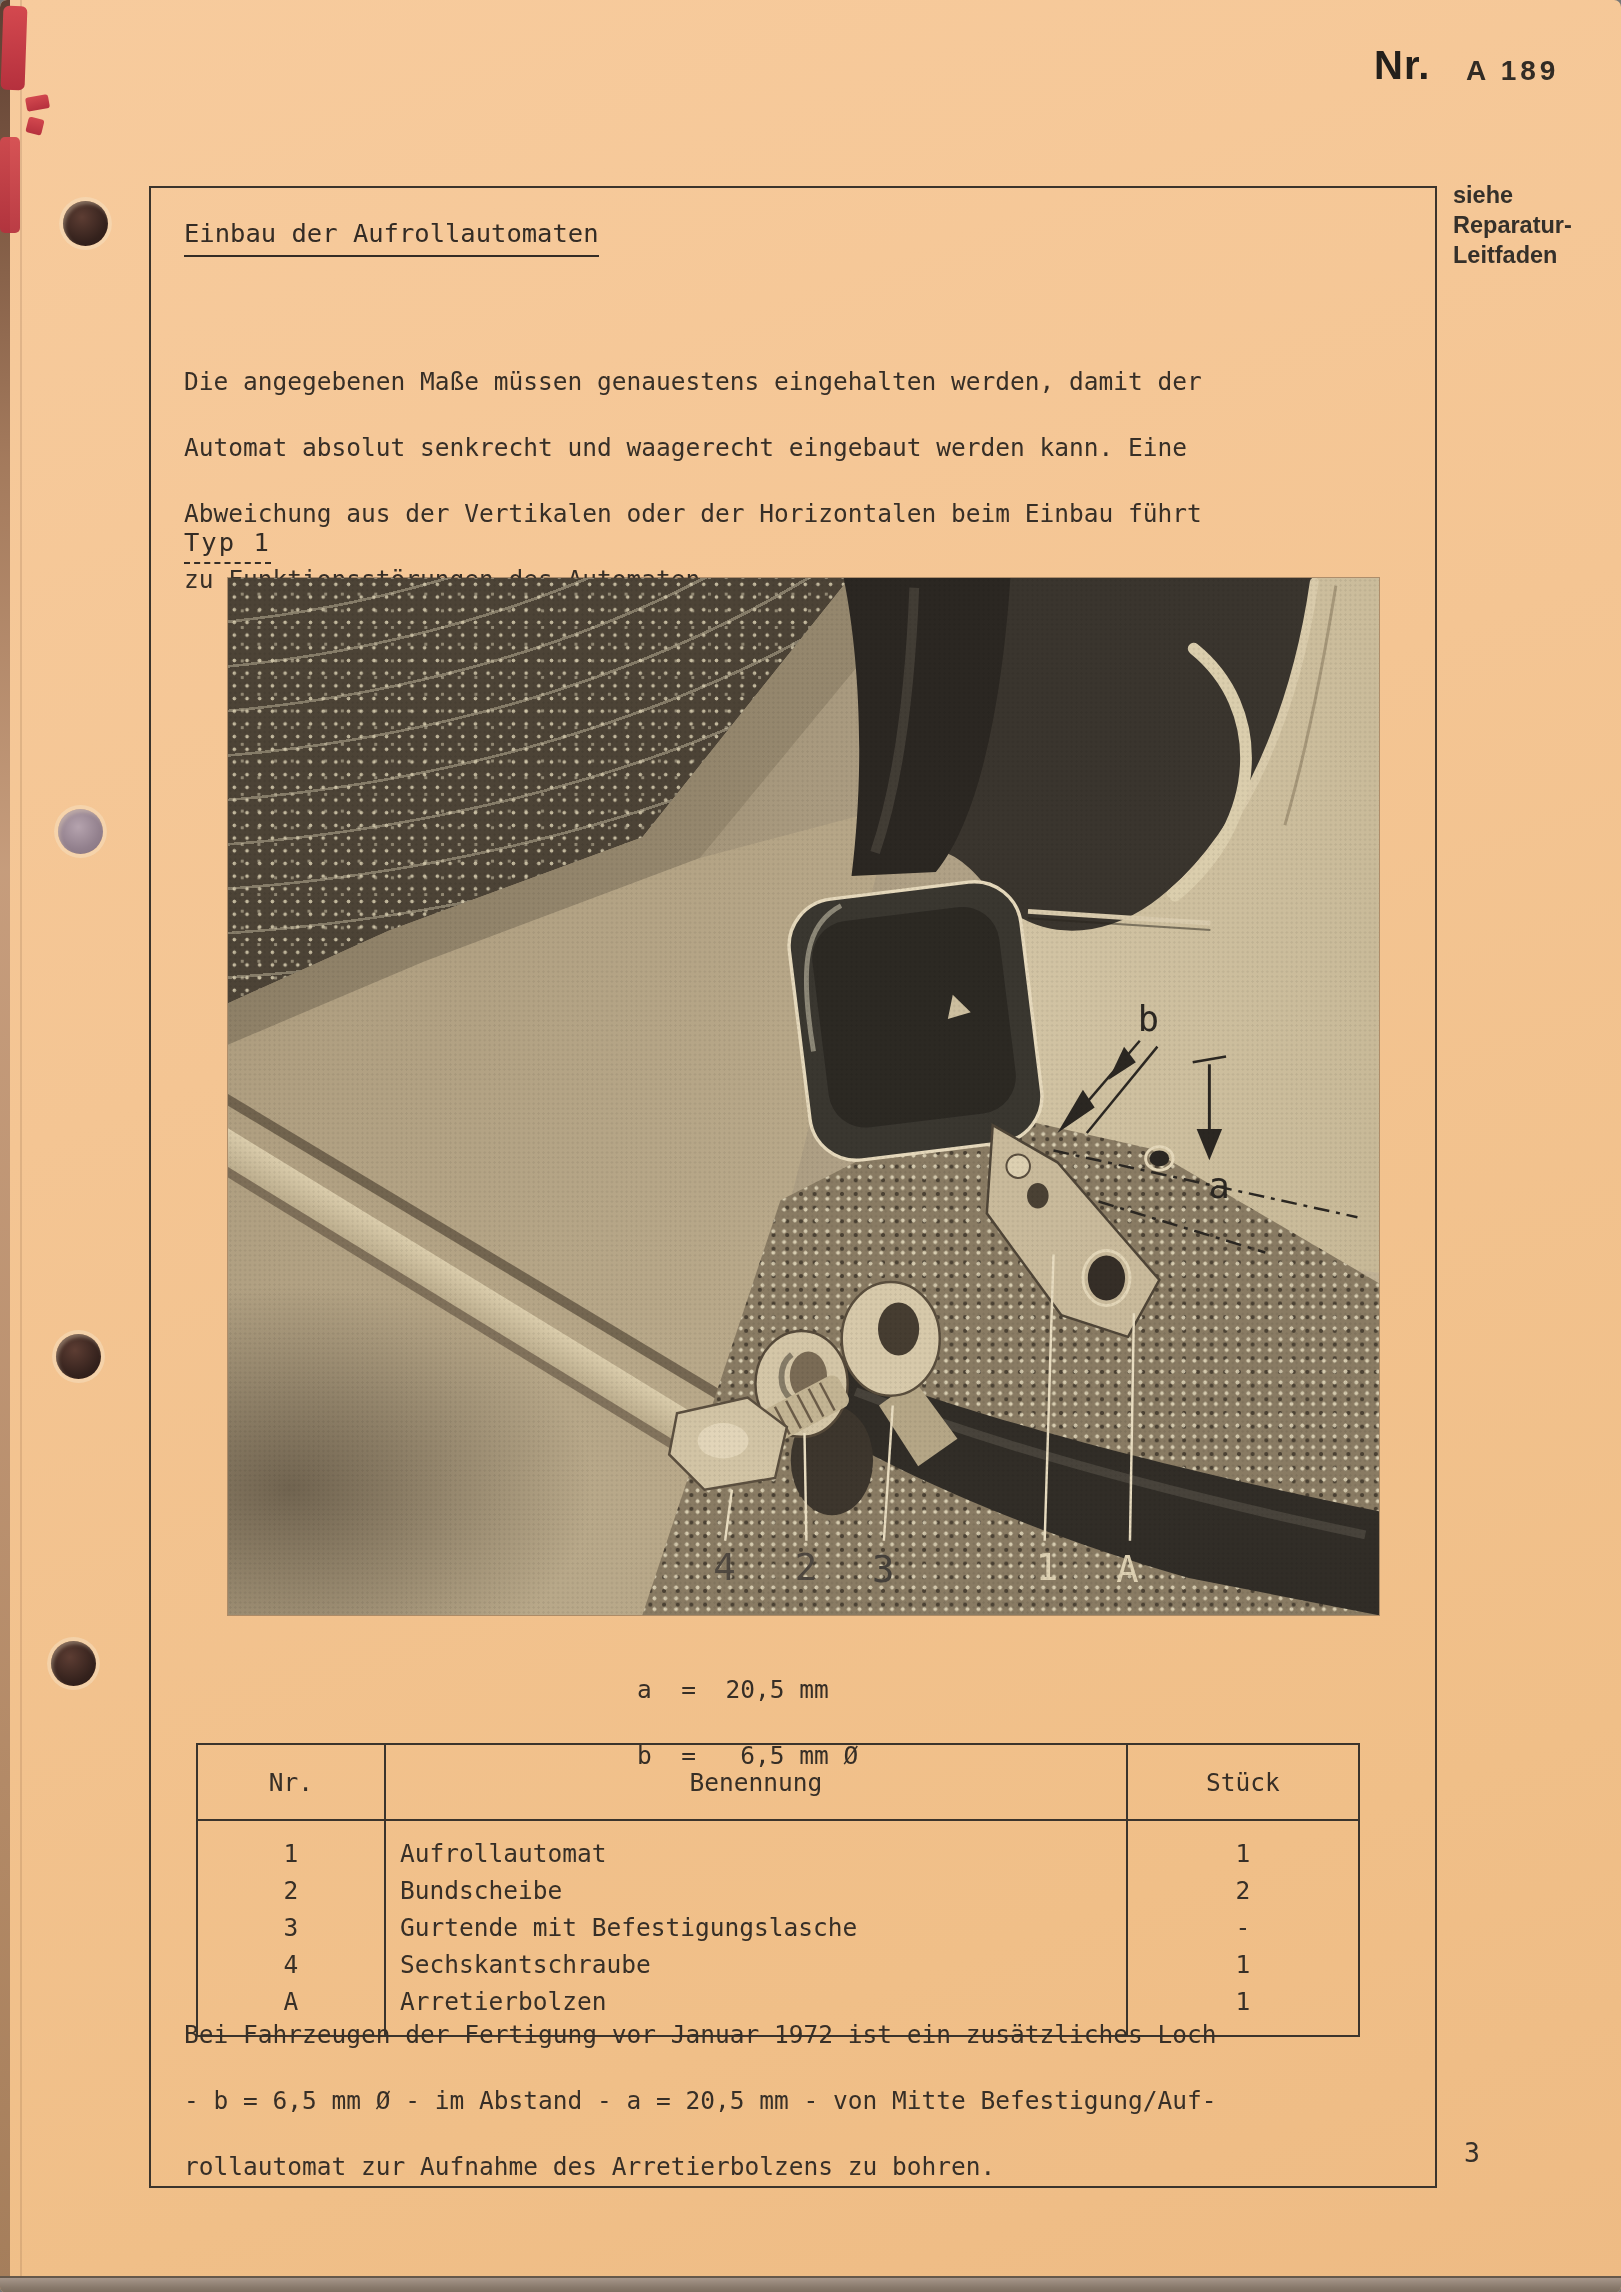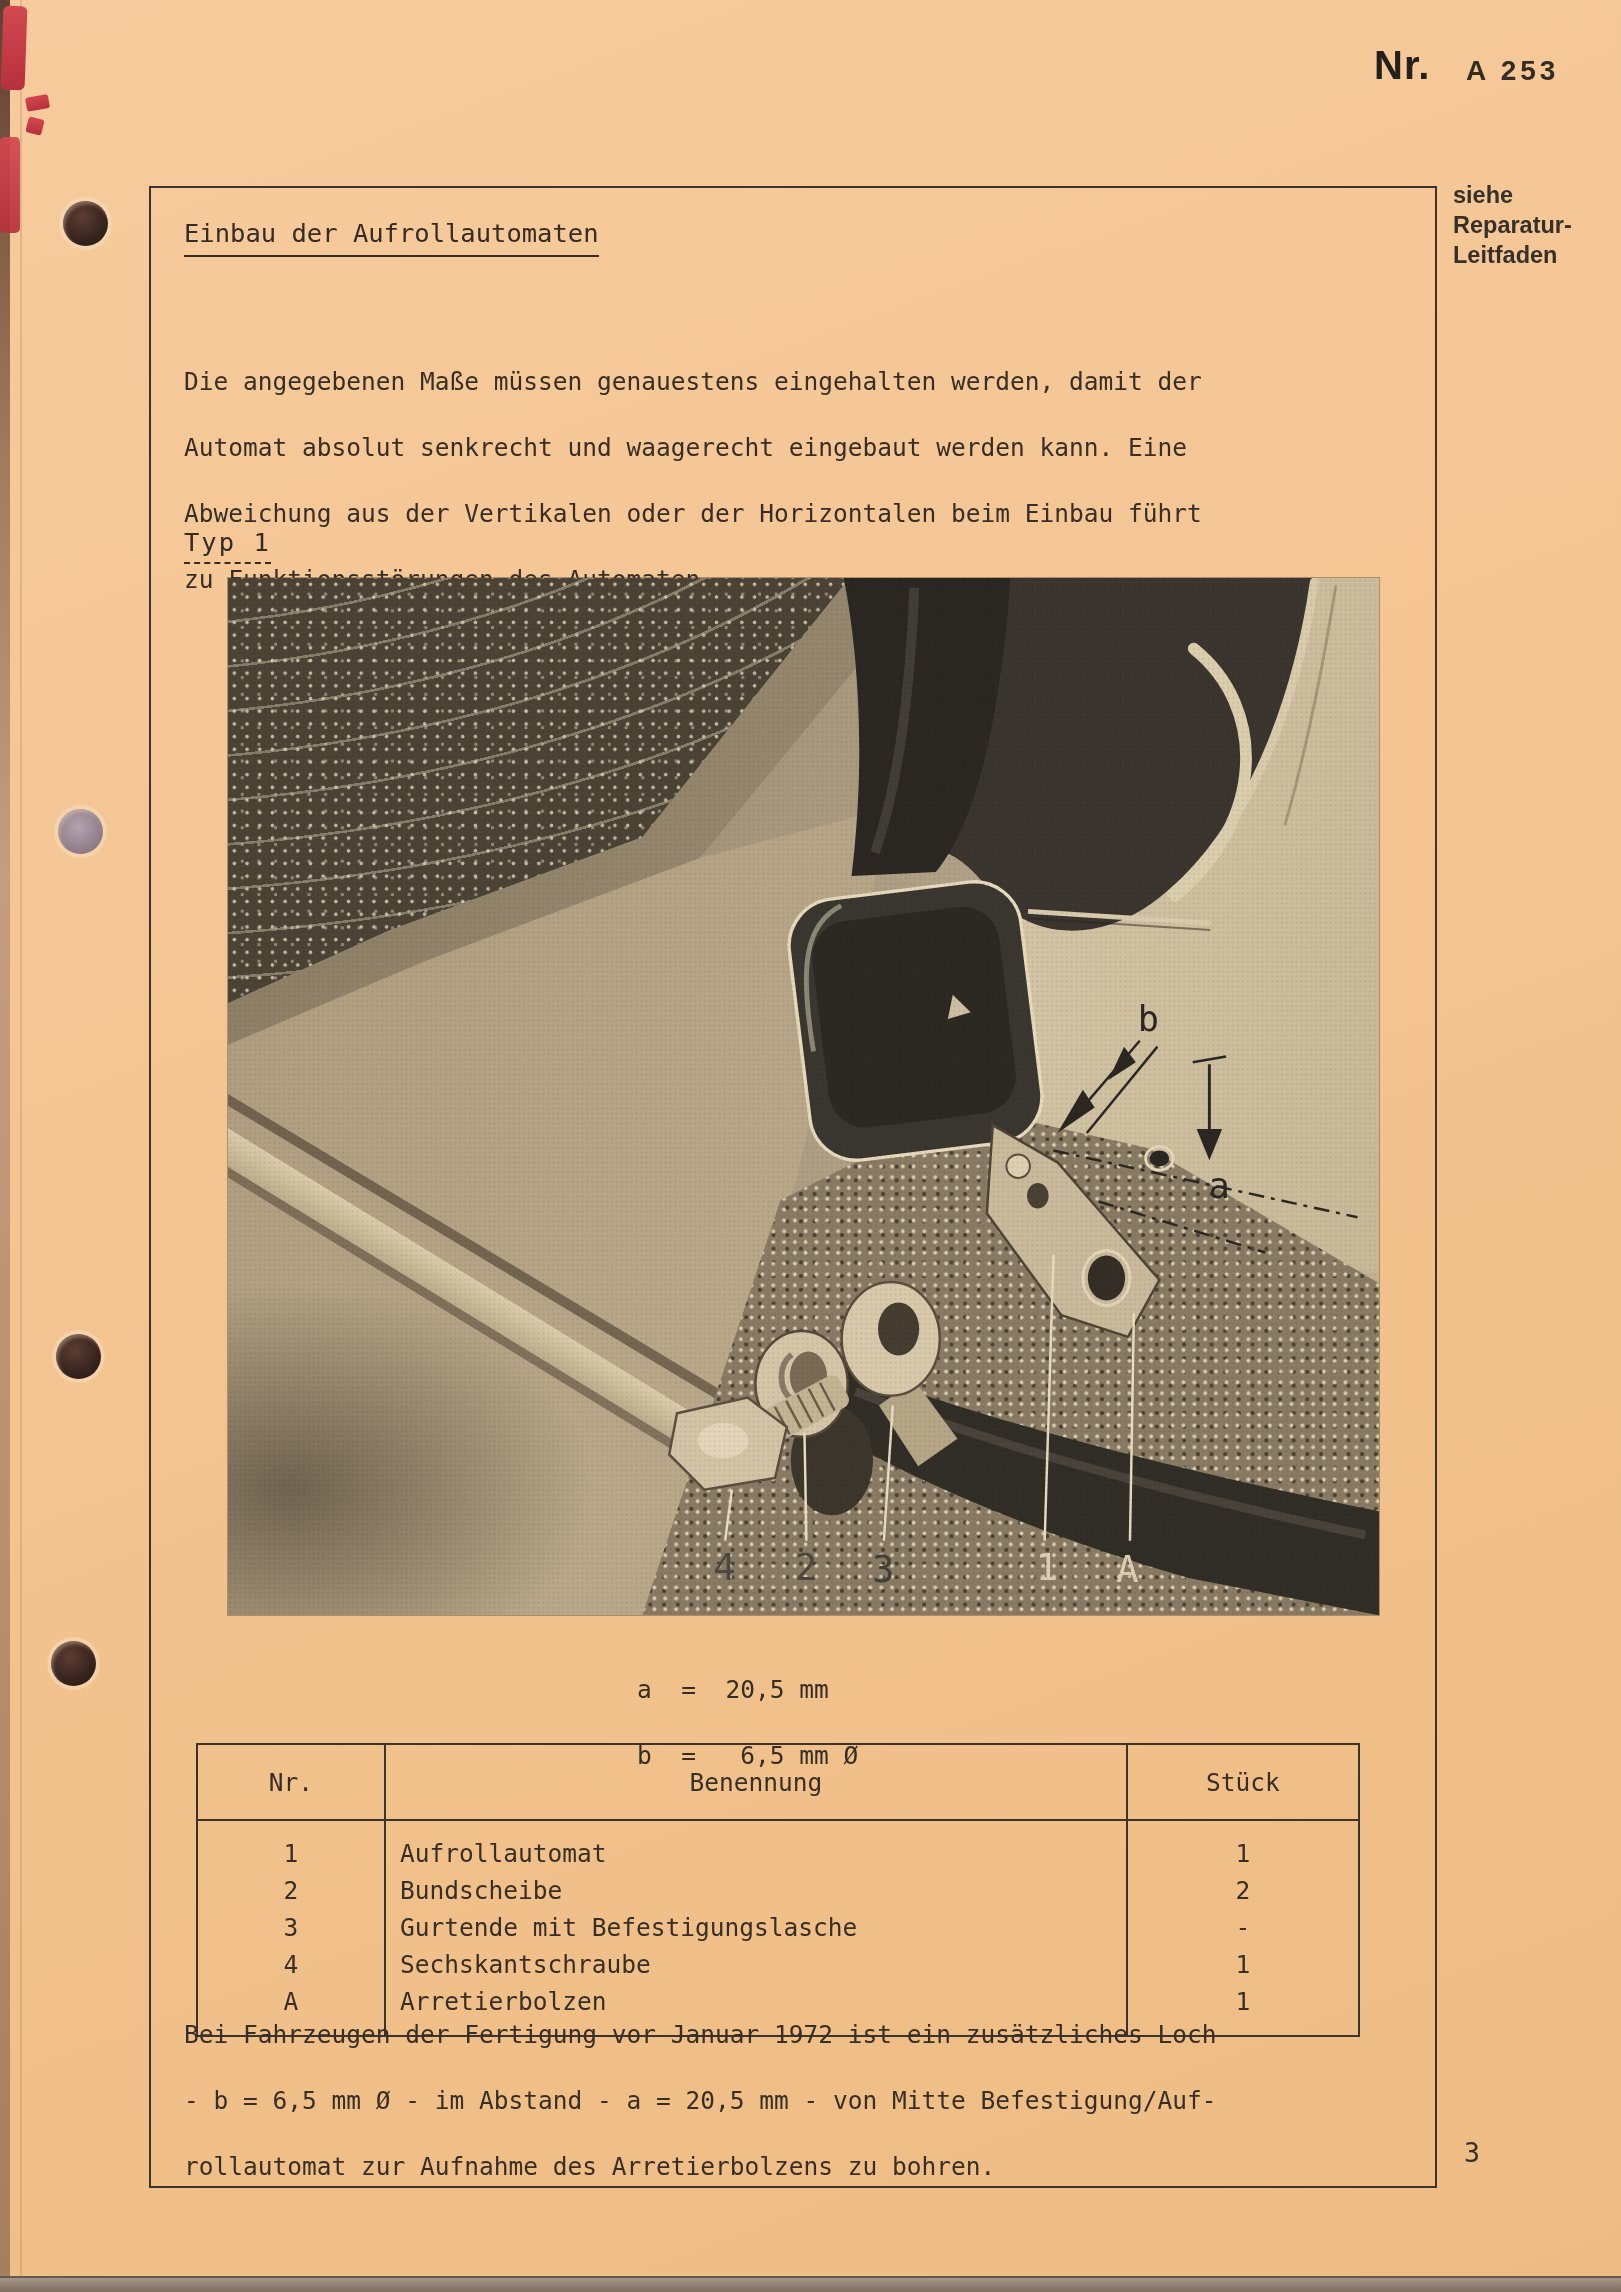--- a/index.html
+++ b/index.html
@@ -1,19 +1,19 @@
 <!DOCTYPE html>
 <html><head>
 <meta charset="utf-8">
 <style>
   html,body{margin:0;padding:0;background:#777;}
   .page{
     position:relative; width:1621px; height:2293px; overflow:hidden;
     background:linear-gradient(160deg,#f7cb9d 0%,#f4c593 40%,#f0bf88 80%,#eebb84 100%);
-    font-family:"DejaVu Sans Mono", monospace; color:#38302a;
+    font-family:"DejaVu Sans Mono", monospace; color:#38302a;border-radius:7px;
   }
   
   .edge-left{position:absolute;left:0;top:0;width:9.8px;height:100%;
     background:linear-gradient(180deg,#50332a 0%,#74503c 9%,#9c7357 20%,#c2997a 38%,#b78e6e 62%,#a9815f 85%,#9e7857 100%);
     opacity:.92;}
   .crease{position:absolute;left:19.6px;top:0;width:2px;height:100%;background:rgba(112,76,48,.16);}
   .edge-bottom{position:absolute;left:0;top:2276px;width:100%;height:16.7px;
     background:linear-gradient(180deg,#a6968a 0%,#867769 60%,#756659 100%);
     border-top:2px solid rgba(70,56,44,.35);}
   .redmark{position:absolute;background:linear-gradient(175deg,#d4494f,#b5303d);}
@@ -112,21 +112,21 @@
   <div class="redmark rm2"></div>
   <div class="redmark rm3"></div>
   <div class="redmark rm4"></div>
   <div class="hole hole-dark h1"></div>
   <div class="hole hole-pink h2"></div>
   <div class="hole hole-dark h3"></div>
   <div class="hole hole-dark h4"></div>
   <div class="edge-bottom"></div>
 
   <div class="doc-nr">Nr.</div>
-  <div class="doc-code">A 253</div>
+  <div class="doc-code">A 189</div>
   <div class="sidenote">
     <div>siehe</div>
     <div>Reparatur-</div>
     <div>Leitfaden</div>
   </div>
 
   <div class="main-box"></div>
 
   <div class="title">Einbau der Aufrollautomaten</div>
 

